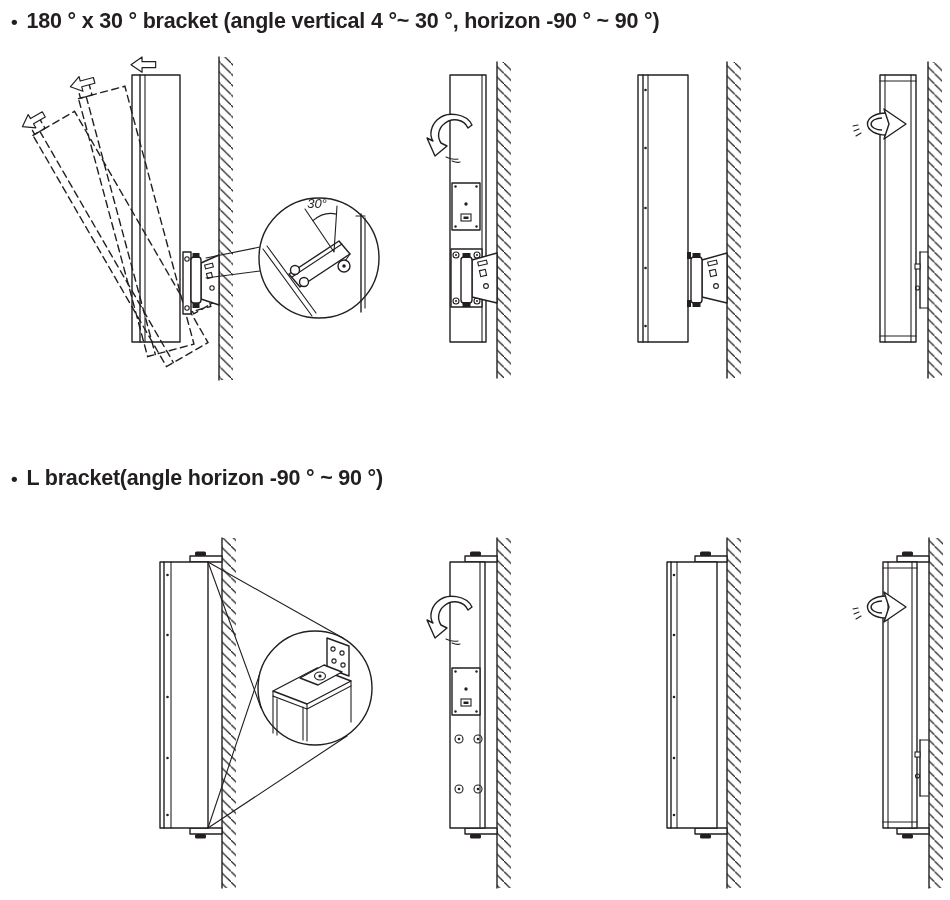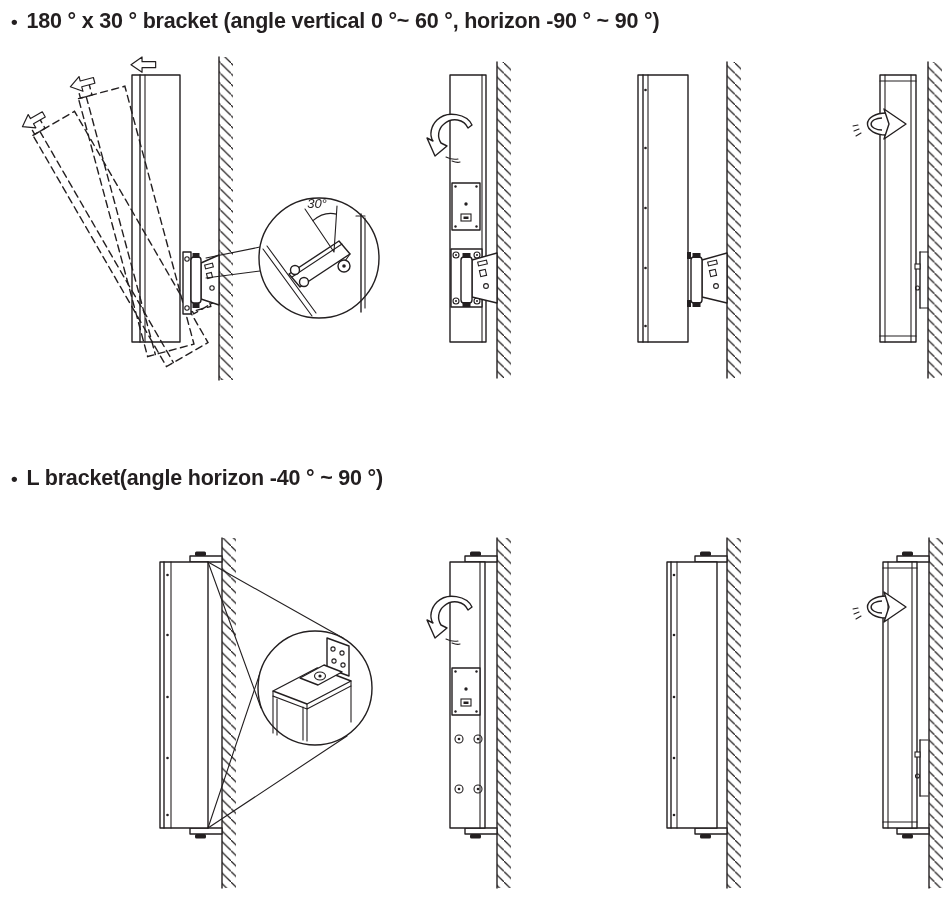--- a/index.html
+++ b/index.html
@@ -40,26 +40,26 @@
     font-family: "Liberation Sans", sans-serif;
   }
 </style>
 </head>
 <body>
 
 <div class="canvas">
 
   <div class="title" id="title-0">
     <span class="bullet">•</span>
-    <span>180 ° x 30 ° bracket (angle vertical 0 °~ 60 °, horizon -90 ° ~ 90 °)</span>
+    <span>180 ° x 30 ° bracket (angle vertical 4 °~ 30 °, horizon -90 ° ~ 90 °)</span>
   </div>
 
   <div class="title" id="title-1">
     <span class="bullet">•</span>
-    <span>L bracket(angle horizon -40 ° ~ 90 °)</span>
+    <span>L bracket(angle horizon -90 ° ~ 90 °)</span>
   </div>
 
   <svg class="art" width="950" height="900" viewBox="0 0 950 900">
     <defs>
       <pattern id="hatch" width="10.5" height="10.5" patternUnits="userSpaceOnUse">
         <line x1="-2" y1="-2" x2="12.5" y2="12.5" stroke="#231f20" stroke-width="1.2"></line>
       </pattern>
 
       <g id="arrowL">
         <path class="fw" d="M0,9 L13,0 L13,5.5 L29,5.5 L29,12.5 L13,12.5 L13,18 Z"></path>

